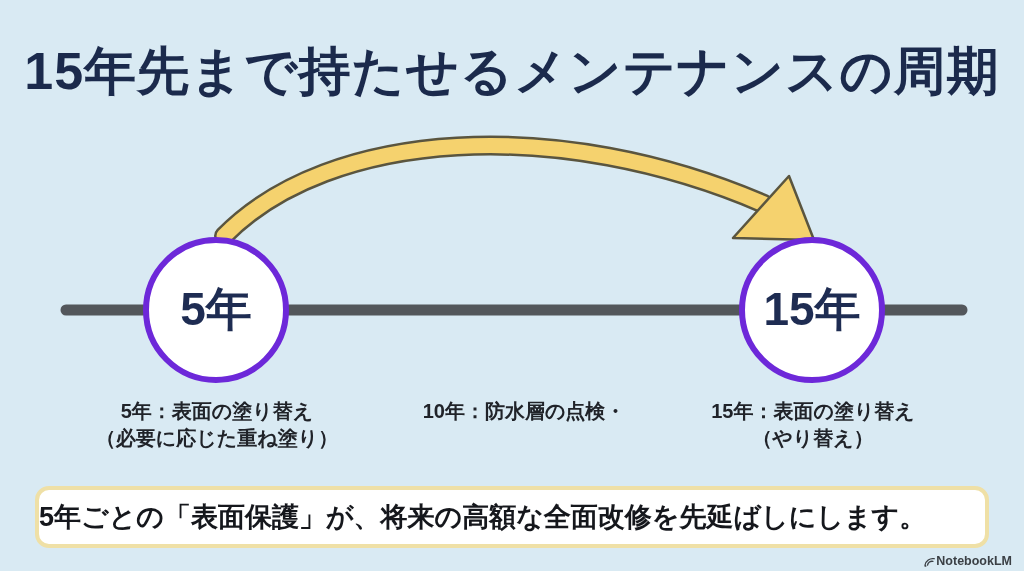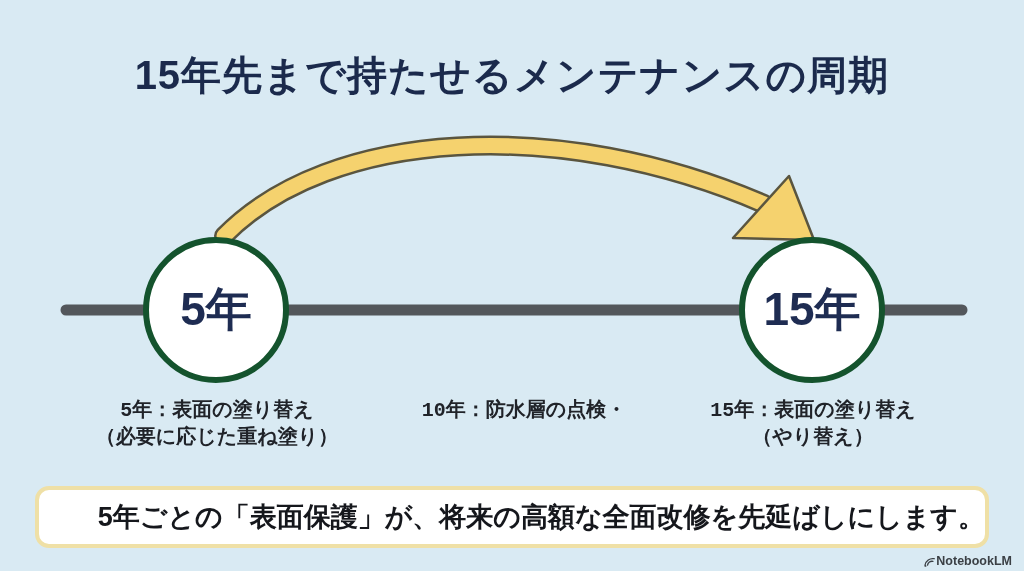--- a/index.html
+++ b/index.html
@@ -5,57 +5,57 @@
   html,body{margin:0;padding:0;}
   .canvas{
     position:relative;
     width:1024px;height:571px;
     background:#d9eaf3;
     overflow:hidden;
     font-family:"Liberation Sans","DejaVu Sans",sans-serif;
   }
   .title{
     position:absolute;top:36px;left:0;right:0;
-    margin:12px;
+    margin:1px;
     text-align:center;
-    font-size:40px;font-weight:800;
+    font-size:52px;font-weight:800;
     letter-spacing:1px;
     color:#1b2a4c;
   }
   .overlay-svg{position:absolute;left:0;top:0;width:1024px;height:571px;}
   .node{
     position:absolute;top:237px;
     width:134px;height:134px;
     background:#ffffff;
-    border:6px solid #14532d;
+    border:6px solid #6d28d9;
     border-radius:50%;
     display:flex;align-items:center;justify-content:center;
     font-size:46px;font-weight:800;color:#1e2c52;
   }
   .node-1{left:143px;}
   .node-2{left:441px;}
   .node-3{left:739px;text-align:right;}
   .node-label{
     position:absolute;top:398px;
     width:330px;
     text-align:center;
     font-size:20px;font-weight:700;
     line-height:1.33;
     color:#202329;
   }
   .label-1{left:52px;}
   .label-2{left:359px;}
   .label-3{left:648px;}
-  .node-label span{display:block;font-family:Liberation Mono, monospace;}
+  .node-label span{display:block;}
   .callout{
     position:absolute;left:35px;right:35px;top:486px;height:54px;
     background:#ffffff;
     border:4px solid #efe0a6;
     border-radius:14px;
-    display:flex;align-items:center;justify-content:flex-end;
+    display:flex;align-items:center;justify-content:flex-start;
     font-size:27px;font-weight:800;
     color:#15171c;
     white-space:nowrap;
   }
   .brand{
     position:absolute;right:12px;bottom:3px;
     display:flex;align-items:center;gap:0;
     font-size:12.5px;font-weight:600;color:#3b4045;
   }
   .brand svg{display:block;}

